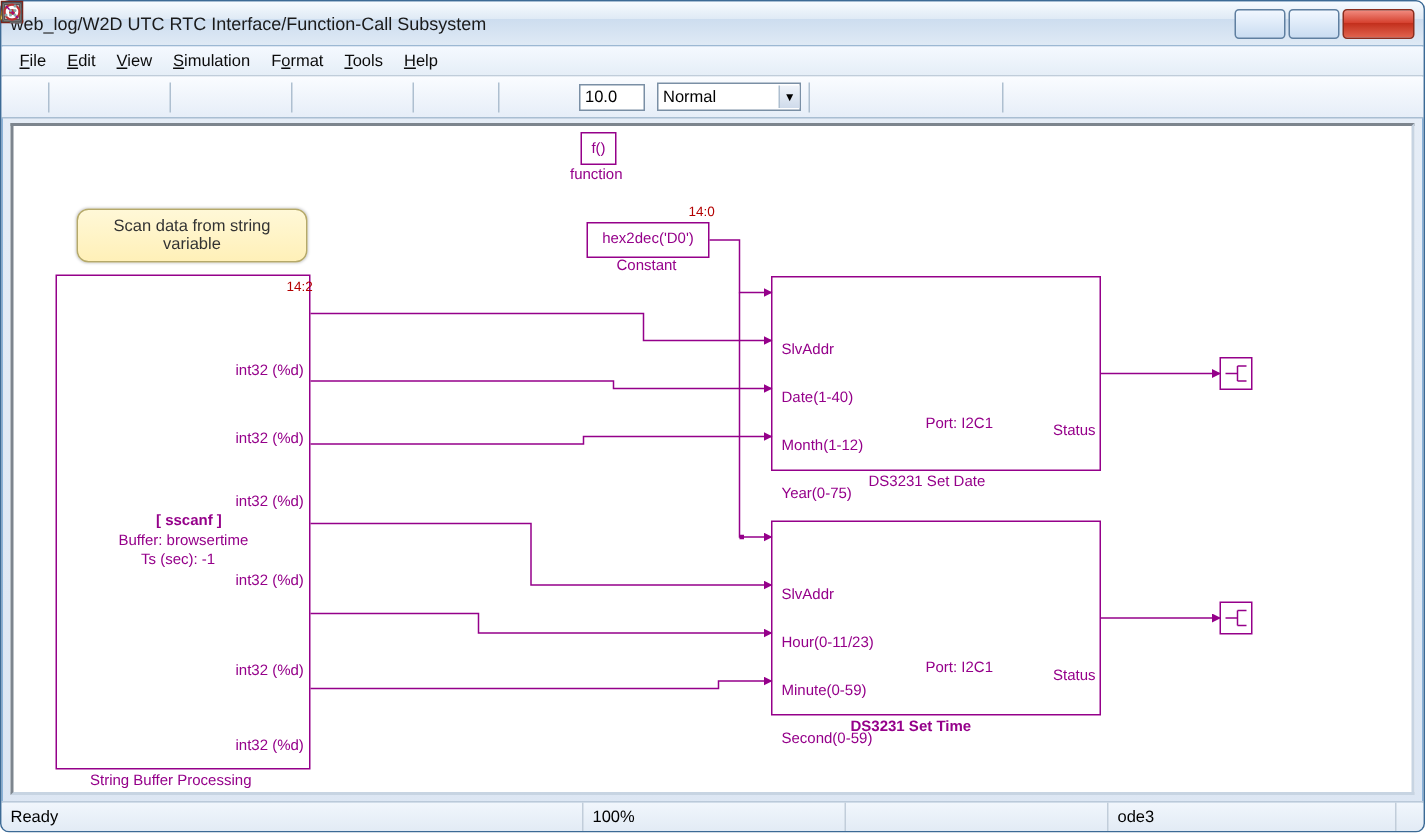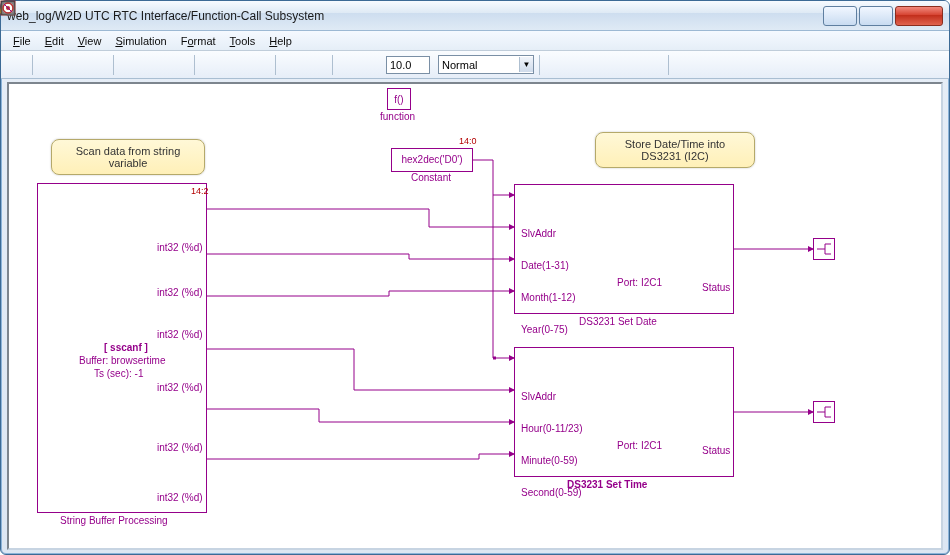--- a/index.html
+++ b/index.html
@@ -243,42 +243,41 @@
       </div>
   </div>
 
   <div class="canvas-wrap">
     <div class="canvas">
 
       <div class="blk" style="left:378px; top:4px; width:24px; height:22px; text-align:center; line-height:20px;"><span class="port-label">f()</span></div>
       <div class="blk-label" style="left:371px; top:27px;">function</div>
 
       <div class="note" style="left:42px; top:55px; width:154px;">Scan data from string<br>variable</div>
-      <div class="note" style="left:586px; top:48px; width:160px;">Store Date/Time into<br>DS3231 (I2C)</div>
 
       <div class="blk" style="left:382px; top:64px; width:82px; height:24px; text-align:center;"><span class="port-label" style="line-height:22px;">hex2dec('D0')</span></div>
       <div class="red-label" style="left:450px; top:52px;">14:0</div>
       <div class="blk-label" style="left:402px; top:88px;">Constant</div>
 
       <div class="blk" style="left:28px; top:99px; width:170px; height:330px;"></div>
       <div class="red-label" style="left:182px; top:102px;">14:2</div>
       <div class="small-label" style="position:absolute; left:148px; top:120px;">int32 (%d)</div>
       <div class="small-label" style="position:absolute; left:148px; top:165px;">int32 (%d)</div>
       <div class="small-label" style="position:absolute; left:148px; top:207px;">int32 (%d)</div>
       <div class="small-label" style="position:absolute; left:148px; top:260px;">int32 (%d)</div>
       <div class="small-label" style="position:absolute; left:148px; top:320px;">int32 (%d)</div>
       <div class="small-label" style="position:absolute; left:148px; top:370px;">int32 (%d)</div>
       <div class="small-label" style="position:absolute; left:95px; top:220px;font-weight:bold;">[ sscanf ]</div>
       <div class="small-label" style="position:absolute; left:70px; top:233px;">Buffer: browsertime</div>
       <div class="small-label" style="position:absolute; left:85px; top:246px;">Ts (sec): -1</div>
       <div class="blk-label" style="left:51px; top:431px;">String Buffer Processing</div>
 
       <div class="blk" style="left:505px; top:100px; width:220px; height:130px;"></div>
       <div class="small-label" style="position:absolute; left:512px; top:106px;">SlvAddr</div>
-      <div class="small-label" style="position:absolute; left:512px; top:138px;">Date(1-31)</div>
+      <div class="small-label" style="position:absolute; left:512px; top:138px;">Date(1-40)</div>
       <div class="small-label" style="position:absolute; left:512px; top:170px;">Month(1-12)</div>
       <div class="small-label" style="position:absolute; left:512px; top:202px;">Year(0-75)</div>
       <div class="small-label" style="position:absolute; left:608px; top:155px;">Port: I2C1</div>
       <div class="small-label" style="position:absolute; left:693px; top:160px;">Status</div>
       <div class="blk-label" style="left:570px; top:232px;">DS3231 Set Date</div>
 
       <div class="blk" style="left:505px; top:263px; width:220px; height:130px;"></div>
       <div class="small-label" style="position:absolute; left:512px; top:269px;">SlvAddr</div>
       <div class="small-label" style="position:absolute; left:512px; top:301px;">Hour(0-11/23)</div>
       <div class="small-label" style="position:absolute; left:512px; top:333px;">Minute(0-59)</div>
@@ -320,14 +319,30 @@
             <line x1="0" y1="7" x2="8" y2="7"></line>
             <line x1="8" y1="2" x2="8" y2="12"></line>
             <line x1="8" y1="2" x2="14" y2="2"></line>
             <line x1="8" y1="12" x2="14" y2="12"></line>
           </g>
         <rect x="484" y="272.5" width="3" height="3" fill="#95008a"></rect>
       </svg>
     </div>
   </div>
 
+  <div class="statusbar">
+    <div class="statuscell" style="flex:0 0 388px;">Ready</div>
+    <div class="statuscell" style="flex:0 0 175px;">100%</div>
+    <div class="statuscell" style="flex:0 0 175px;"></div>
+    <div class="statuscell" style="flex:1;">ode3</div>
+    <div class="resize-grip">
+        <svg width="12" height="12" viewBox="0 0 12 12">
+          <circle cx="10" cy="10" r="1" fill="#8aa"></circle>
+          <circle cx="7" cy="10" r="1" fill="#8aa"></circle>
+          <circle cx="10" cy="7" r="1" fill="#8aa"></circle>
+          <circle cx="4" cy="10" r="1" fill="#8aa"></circle>
+          <circle cx="7" cy="7" r="1" fill="#8aa"></circle>
+          <circle cx="10" cy="4" r="1" fill="#8aa"></circle>
+        </svg>
+      </div>
+  </div>
 
 </div>
 
 </body></html>

